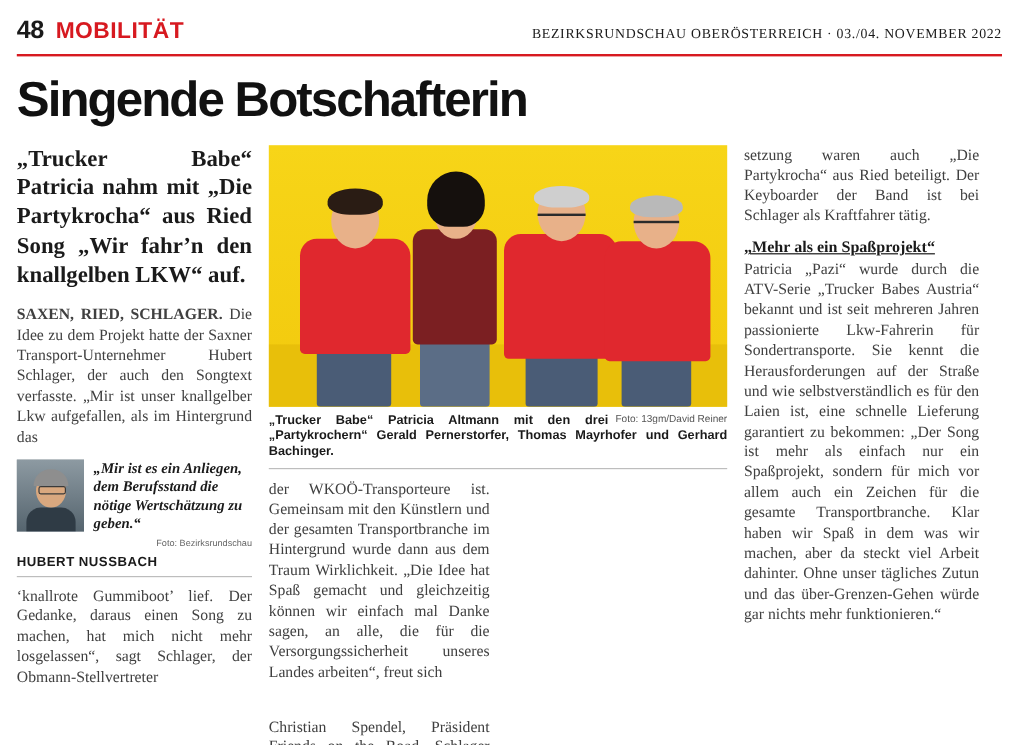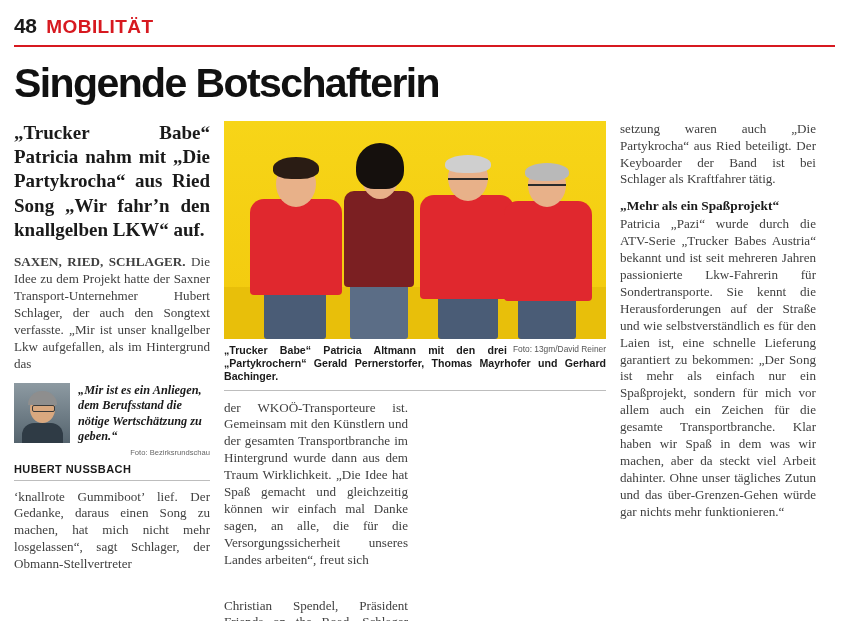--- a/index.html
+++ b/index.html
@@ -106,20 +106,21 @@
   }
   .dateline {
     font-weight: bold;
   }
   .subhead {
     font-family: "Liberation Serif", serif;
     font-weight: bold;
     font-size: 13.4px;
     margin: 10px 0 2px 0;
     color: #1a1a1a;
+    text-decoration: underline;
   }
 
   
   .photo-wrap {
     width: 382px;
   }
   .photo {
     position: relative;
     width: 382px;
     height: 218px;
@@ -268,20 +269,21 @@
 </head>
 <body>
 
 <div class="page">
 
   <div class="masthead">
     <div class="masthead-left">
       <span class="page-number">48</span>
       <span class="section-name">MOBILITÄT</span>
     </div>
+    <div class="masthead-right">BEZIRKSRUNDSCHAU OBERÖSTERREICH · 03./04. NOVEMBER 2022</div>
   </div>
   <div class="rule-thick"></div>
 
   <h1 class="headline">Singende Botschafterin</h1>
 
   <div class="columns">
 
     <div class="col">
       <div class="lede">„Trucker Babe“ Patricia nahm mit „Die Partykrocha“ aus Ried Song „Wir fahr’n den knallgelben LKW“ auf.</div>
       <p class="body"><span class="dateline">SAXEN, RIED, SCHLAGER.</span><span> Die Idee zu dem Projekt hatte der Saxner Transport-Unternehmer Hubert Schlager, der auch den Songtext verfasste. „Mir ist unser knallgelber Lkw aufgefallen, als im Hintergrund das</span></p>

